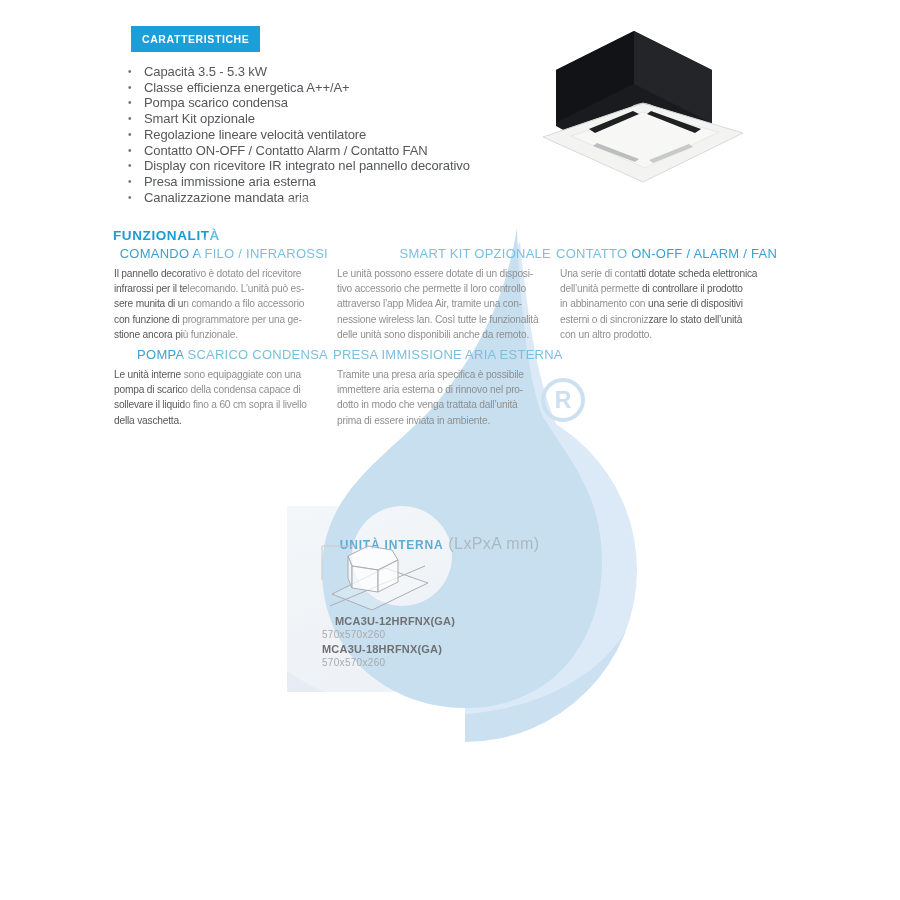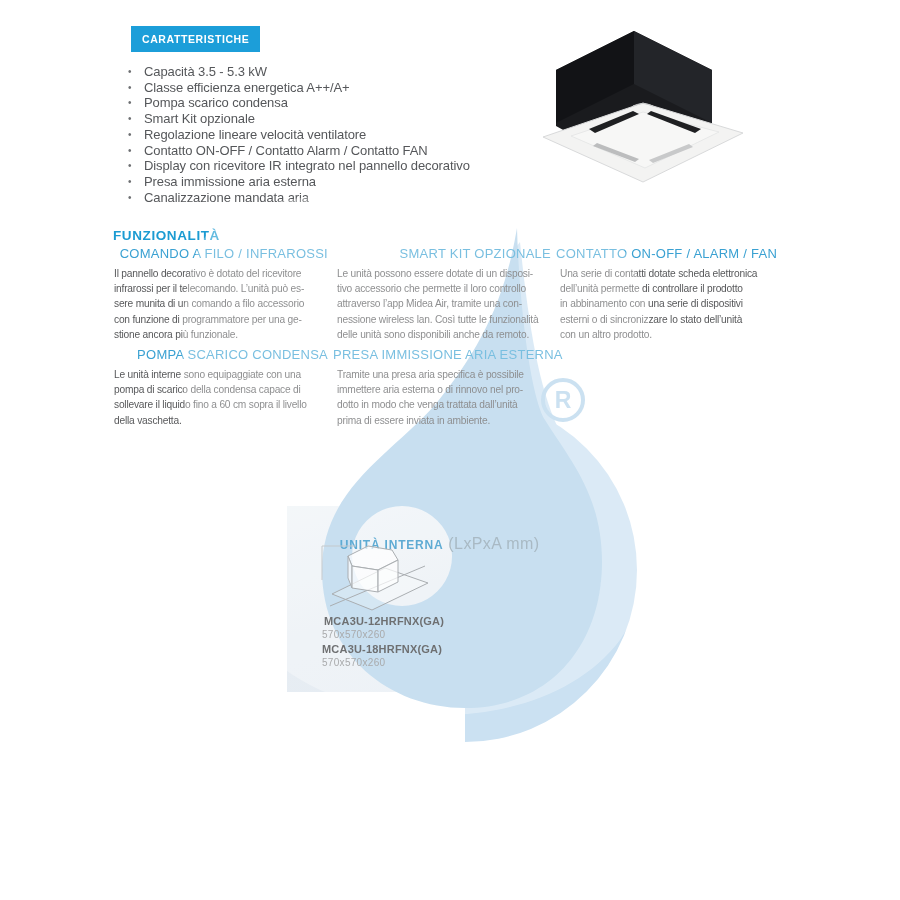--- a/index.html
+++ b/index.html
@@ -36,21 +36,21 @@
 
   
   #panel{left:287px;top:506px;width:278px;height:186px;z-index:0;
          background:linear-gradient(160deg,#eef3f7 0%,#e7edf3 55%,#e4ebf2 100%);}
   #panel-title-row{left:322px;top:517px;z-index:2;white-space:pre;}
   #panel-title{font-size:12px;font-weight:bold;letter-spacing:0.8px;color:#1283bf;}
   #panel-subtitle{font-size:16px;letter-spacing:0.4px;color:#8099a8;}
   #drawing{left:300px;top:538px;z-index:2;}
   .model-name{font-size:11px;font-weight:bold;letter-spacing:0.2px;color:#2a2c2e;z-index:2;white-space:pre;}
   .model-dims{font-size:10px;letter-spacing:0.3px;color:#808284;z-index:2;white-space:pre;}
-  #m1-name{left:324px;top:615px;} #m1-dims{left:322px;top:629px;}
+  #m1-name{left:335px;top:615px;} #m1-dims{left:322px;top:629px;}
   #m2-name{left:322px;top:643px;} #m2-dims{left:322px;top:657px;}
 
   
   #wm-blue{left:0;top:0;z-index:1;pointer-events:none;}
   #wm-overlay{left:0;top:0;z-index:5;pointer-events:none;}
 </style>
 </head>
 <body>
 
 <div id="page">

